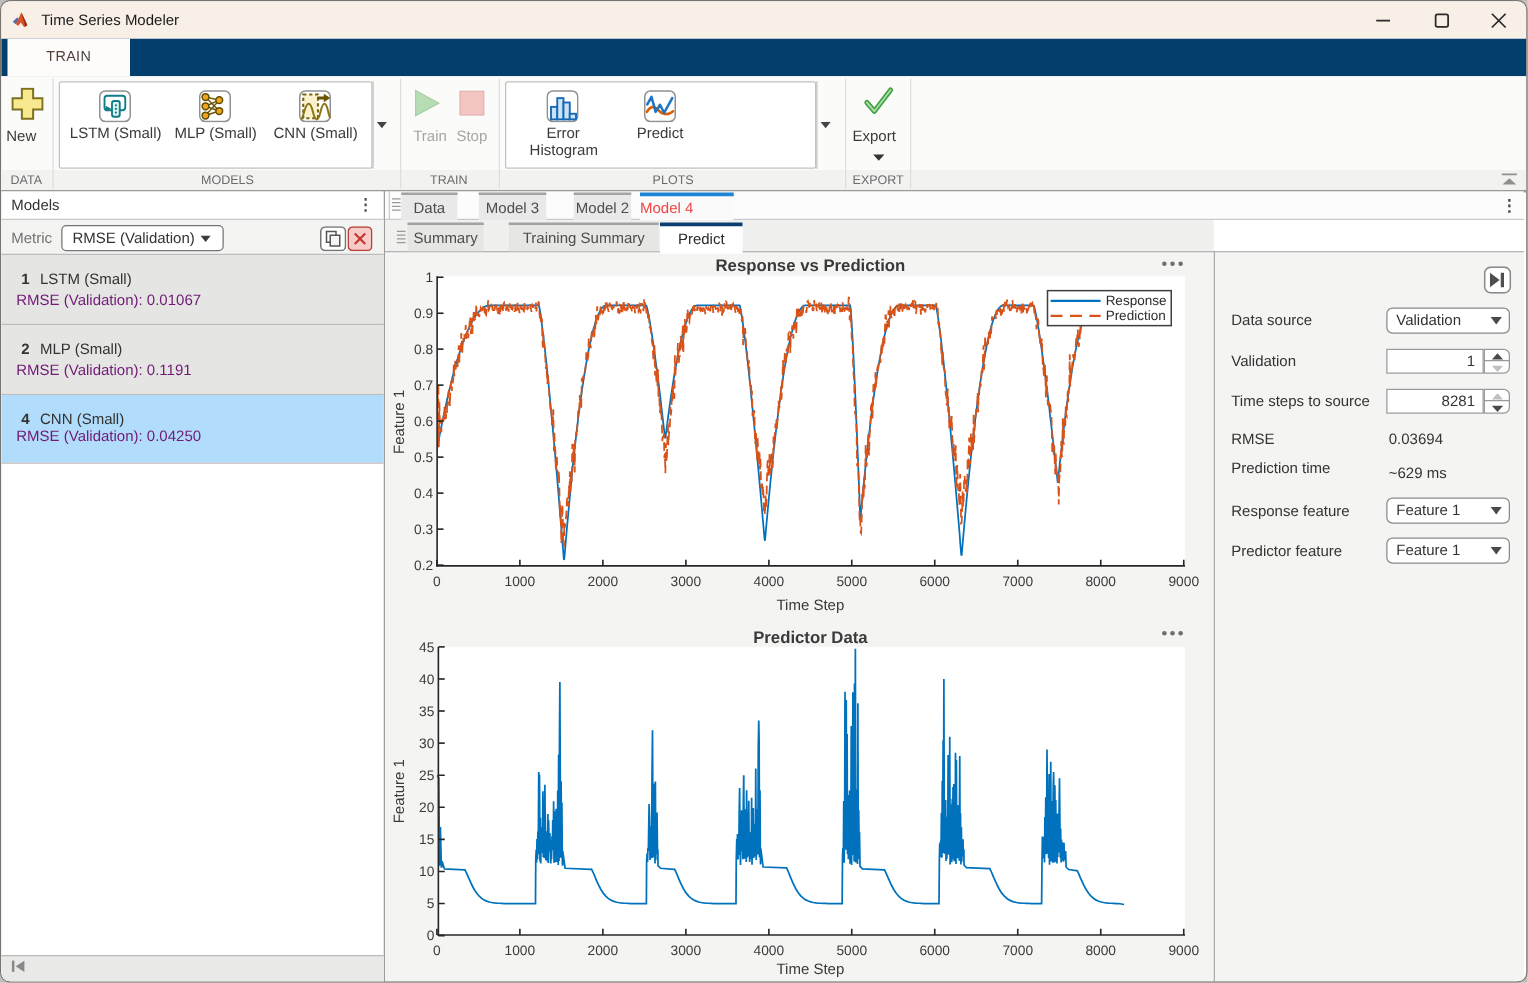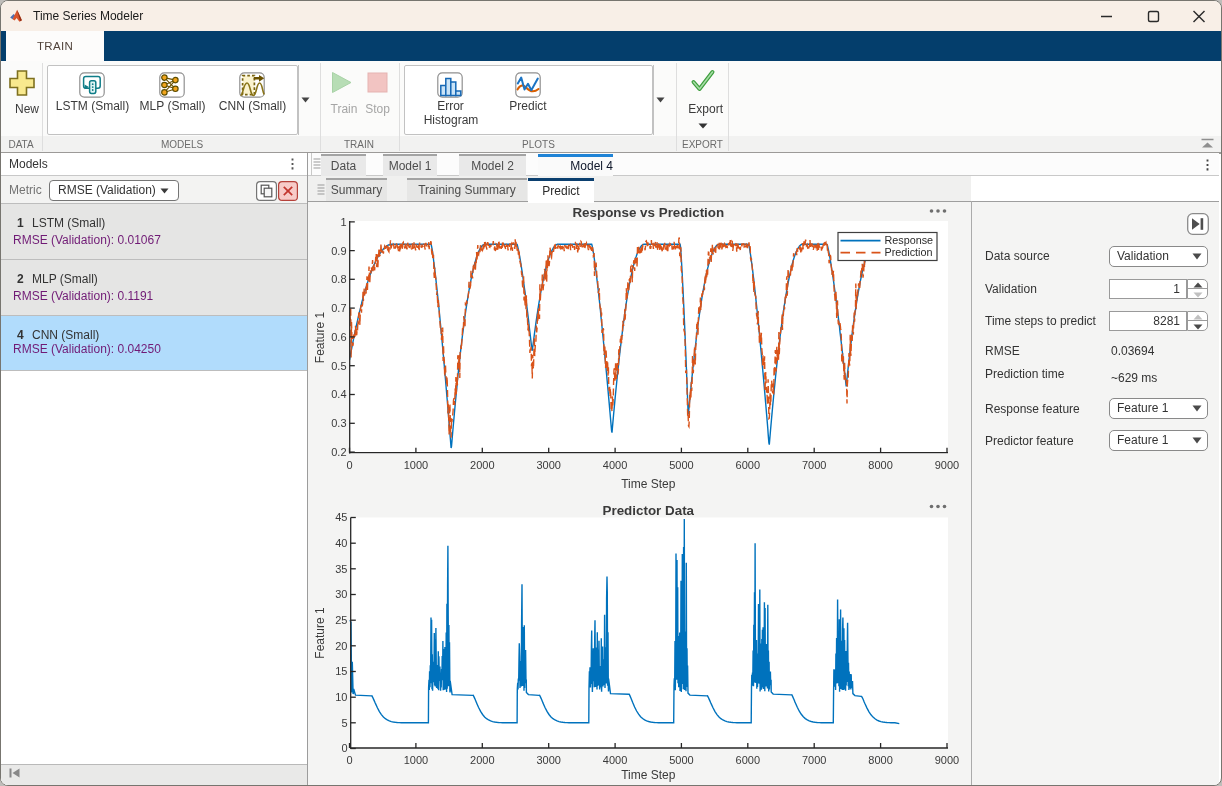--- a/index.html
+++ b/index.html
@@ -10,40 +10,40 @@
 #traintab{position:absolute;left:5px;top:30px;width:98px;height:30px;background:#FDFCFB;text-align:center;line-height:31px;font-size:11.5px;letter-spacing:.3px;color:#51433b}
 #toolstrip{position:absolute;left:0;top:60px;width:100%;height:92px;background:#FBFBFA}
 #lblstrip{position:absolute;left:0;top:135px;width:100%;height:16px;background:#F2F2F1}
 #tsborder{position:absolute;left:0;top:151px;width:100%;height:1.5px;background:#9c9a98}
 .tsep{position:absolute;top:62px;height:88px;width:1px;background:#DEDEDE}
 .seclbl{position:absolute;top:137px;height:13px;line-height:13px;font-size:10px;color:#6b6b6b;text-align:center}
 .gal{position:absolute;top:63.5px;height:70px;background:#FFF;border:1px solid #C2C2C2;border-radius:2px}
 .galdd{position:absolute;top:63.5px;height:70px;width:19px;border-left:1px solid #C2C2C2}
 .gallbl{position:absolute;top:99px;height:13px;line-height:13px;font-size:12px;color:#3a3a3a;text-align:center}
 .dislbl{position:absolute;top:102px;height:13px;line-height:13px;font-size:12px;color:#a5a5a5;text-align:center}
-.btnlbl{position:absolute;top:102px;height:13px;line-height:13px;font-size:12px;color:#3a3a3a;text-align:right}
+.btnlbl{position:absolute;top:102px;height:13px;line-height:13px;font-size:12px;color:#3a3a3a;text-align:left}
 #lpanel{position:absolute;left:0;top:152px;width:306px;height:634px;background:#FFF}
 #lpborder{position:absolute;left:306px;top:152px;width:1px;height:634px;background:#9c9c9c}
 #mheader{position:absolute;left:8px;top:152px;height:22px;line-height:23px;font-size:12px;color:#333}
 #mhdots{position:absolute;left:285px;top:152px;height:22px;line-height:22px;font-size:13px;color:#555;font-weight:bold}
 #mhline{position:absolute;left:0;top:174px;width:306px;height:1px;background:#C8C8C8}
 #metricrow{position:absolute;left:0;top:175px;width:306px;height:28px;background:#F3F3F2}
 #metriclbl{position:absolute;left:8px;top:175px;height:28px;line-height:28px;font-size:12px;color:#737373}
 #metricdd{position:absolute;left:48px;top:178.5px;width:130px;height:21px;background:#FFF;border:1px solid #757575;border-radius:4px}
 #metricdd span{position:absolute;left:8px;top:0;line-height:19px;font-size:12px;color:#333}
 .card{position:absolute;left:0;width:306px;background:#E5E5E4}
 .cardsep{position:absolute;left:0;width:306px;height:1px;background:#BDBDBD}
 .cnum{position:absolute;left:16px;font-size:12px;font-weight:bold;color:#333;height:14px;line-height:14px}
 .cname{position:absolute;left:31px;font-size:12px;color:#333;height:14px;line-height:14px}
 .cmetric{position:absolute;left:12px;font-size:12px;color:#701a75;height:14px;line-height:14px}
 #lbottom{position:absolute;left:0;top:763px;width:306px;height:23px;background:#E9E9E8;border-top:1px solid #B9B9B9}
 #doctabs{position:absolute;left:307px;top:152px;width:911px;height:23px;background:#FCFCFC}
 #doctabline{position:absolute;left:307px;top:174px;width:911px;height:1px;background:#C9C9C9}
 .dtab{position:absolute;top:153px;height:22px;background:#E9E9E9;border-top:2px solid #A3A3A3;text-align:center;line-height:20px;font-size:12px;color:#4d4d4d}
-#dtabsel{position:absolute;left:537px;top:152.5px;width:75px;height:22.5px;background:#FAFAFA;border-top:3px solid #1F83D6;text-align:right;line-height:19px;font-size:12px;color:#0f172a;z-index:3}
+#dtabsel{position:absolute;left:511px;top:152.5px;width:75px;height:22.5px;background:#FAFAFA;border-top:3px solid #1F83D6;text-align:left;line-height:19px;font-size:12px;color:#ef4444;z-index:3}
 #dtdots{position:absolute;left:1200px;top:153px;height:22px;line-height:22px;font-size:13px;color:#444;font-weight:bold}
 #subtabs{position:absolute;left:307px;top:175px;width:663px;height:25px;background:#F0F0EF}
 #paneltop{position:absolute;left:307px;top:200px;width:911px;height:1px;background:#9e9e9e}
 .stab{position:absolute;top:177px;height:23px;background:#E6E6E5;border-top:2px solid #A3A3A3;text-align:center;line-height:20px;font-size:12px;color:#4d4d4d}
 #stabsel{position:absolute;left:527px;top:176.5px;width:66px;height:25px;background:#FFF;border-top:3px solid #0B3F6F;text-align:center;line-height:20px;font-size:12px;color:#2b2b2b;z-index:3}
 #ppanel{position:absolute;left:307px;top:201px;width:663px;height:585px;background:#F4F4F3}
 #ppborder{position:absolute;left:970px;top:200px;width:1px;height:586px;background:#ABABAB}
 #rpanel{position:absolute;left:971px;top:201px;width:247px;height:585px;background:#F4F4F3}
 .rlbl{position:absolute;left:984px;height:14px;line-height:14px;font-size:12px;color:#333}
 .rval{position:absolute;left:1110px;height:14px;line-height:14px;font-size:12px;color:#333}
@@ -227,22 +227,22 @@
 <div class="abs" style="left:310px;top:152px;width:1px;height:634px;background:#C9C9C8"></div>
 <svg class="abs" style="left:312px;top:157px" width="8" height="12" viewBox="0 0 8 12">
  <g stroke="#999" stroke-width="1">
         <line x1="0.5" y1="1" x2="7.5" y2="1"></line>
         <line x1="0.5" y1="4" x2="7.5" y2="4"></line>
         <line x1="0.5" y1="7" x2="7.5" y2="7"></line>
         <line x1="0.5" y1="10" x2="7.5" y2="10"></line>
       </g>
 </svg>
 <div class="dtab" style="left:320px;width:45px">Data</div>
-<div class="dtab" style="left:382px;width:54px">Model 1</div>
-<div class="dtab" style="left:458px;width:67px">Model 2</div>
+<div class="dtab" style="left:382px;width:54px">Model 3</div>
+<div class="dtab" style="left:458px;width:46px">Model 2</div>
 <div id="dtabsel">Model 4</div>
 <div id="dtdots">⋮</div>
 <div id="subtabs"></div>
     <div id="paneltop"></div>
 <svg class="abs" style="left:316px;top:183px" width="8" height="12" viewBox="0 0 8 12">
  <g stroke="#999" stroke-width="1">
         <line x1="0.5" y1="1" x2="7.5" y2="1"></line>
         <line x1="0.5" y1="4" x2="7.5" y2="4"></line>
         <line x1="0.5" y1="7" x2="7.5" y2="7"></line>
         <line x1="0.5" y1="10" x2="7.5" y2="10"></line>
@@ -270,21 +270,21 @@
 <div class="rlbl" style="top:281px">Validation</div>
 <div class="spinbox" style="top:277.5px">1</div>
 <div class="spinctl" style="top:277.5px"></div>
 <div class="abs" style="left:1185.5px;top:287.2px;width:21.5px;height:1px;background:#9A9A9A"></div>
 <svg class="abs" style="left:1191.5px;top:281px" width="10" height="6" viewBox="0 0 10 6">
       <polygon points="0.5,5.5 9.5,5.5 5,0.5" fill="#4a4a4a"></polygon>
     </svg>
 <svg class="abs" style="left:1191.5px;top:290.8px" width="10" height="6" viewBox="0 0 10 6">
       <polygon points="0.5,0.5 9.5,0.5 5,5.5" fill="#C0C0C0"></polygon>
     </svg>
-<div class="rlbl" style="top:313px">Time steps to predict</div>
+<div class="rlbl" style="top:313px">Time steps to source</div>
 <div class="spinbox" style="top:309.5px">8281</div>
 <div class="spinctl" style="top:309.5px"></div>
 <div class="abs" style="left:1185.5px;top:319.2px;width:21.5px;height:1px;background:#9A9A9A"></div>
 <svg class="abs" style="left:1191.5px;top:313px" width="10" height="6" viewBox="0 0 10 6">
       <polygon points="0.5,5.5 9.5,5.5 5,0.5" fill="#C0C0C0"></polygon>
     </svg>
 <svg class="abs" style="left:1191.5px;top:322.8px" width="10" height="6" viewBox="0 0 10 6">
       <polygon points="0.5,0.5 9.5,0.5 5,5.5" fill="#4a4a4a"></polygon>
     </svg>
 <div class="rlbl" style="top:342.5px">RMSE</div>

